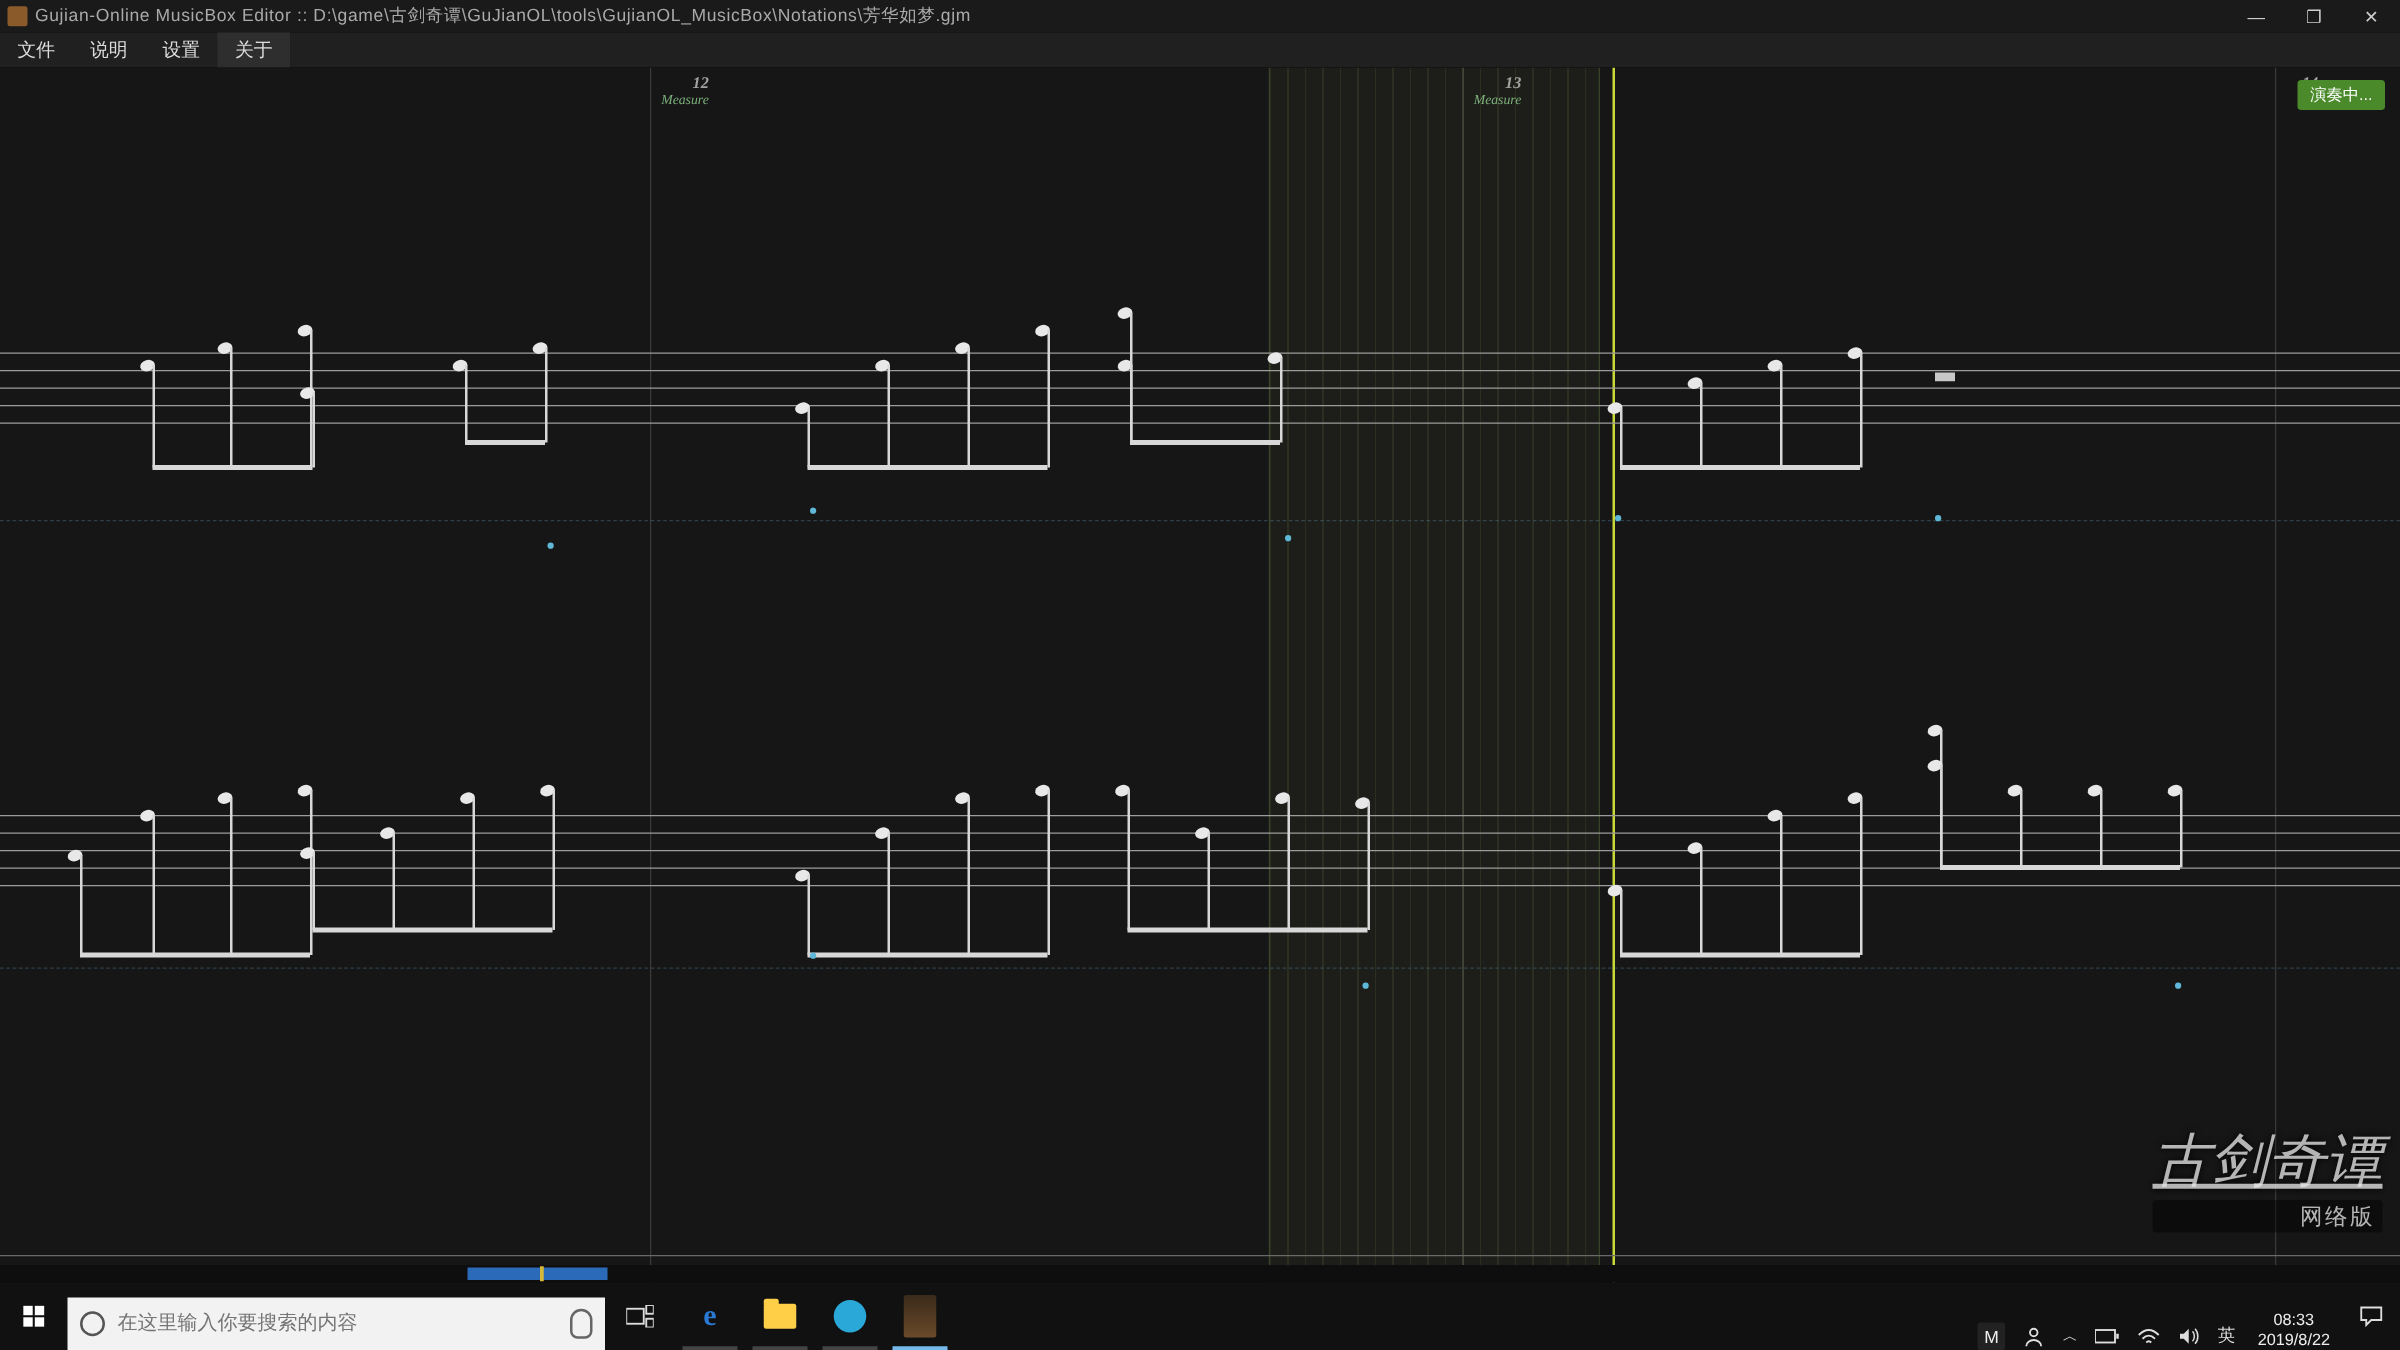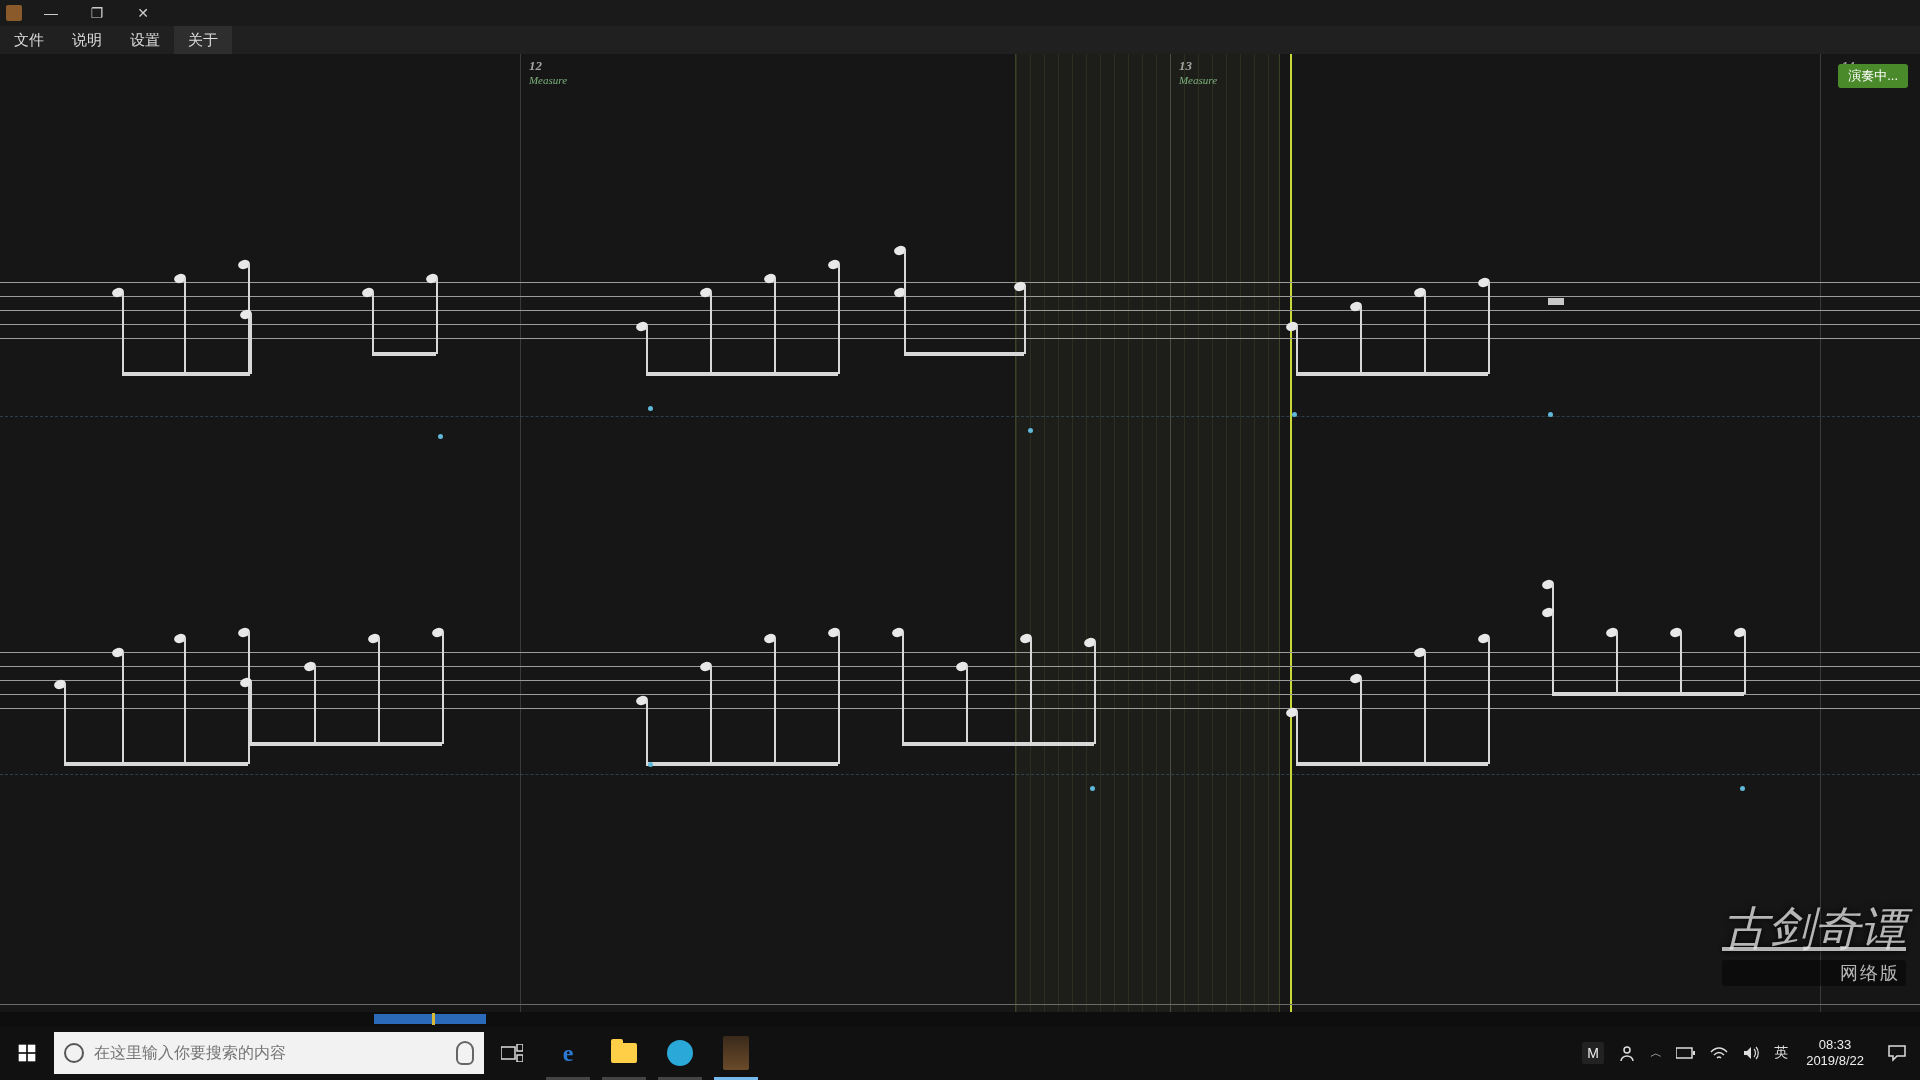--- a/index.html
+++ b/index.html
@@ -13,21 +13,21 @@
 .titlebar .win-btn { width: 46px; height: 26px; display: flex; align-items: center; justify-content: center; color: #ccc; font-size: 14px; }
 
 
 .menubar { height: 28px; background: #202020; display: flex; align-items: stretch; }
 .menubar .menu-item { padding: 0 14px; display: flex; align-items: center; color: #ddd; font-size: 15px; }
 .menubar .menu-item.highlight { background: #2e2e2e; }
 
 
 .canvas { position: relative; height: 972px; background: #161616; overflow: hidden; }
 .measure-bar { position: absolute; top: 0; bottom: 0; width: 1px; background: #3a3a3a; }
-.measure-label { position: absolute; top: 4px; transform: translateX(-50%); color: #a2a2a2; font-size: 13px; font-style: italic; text-align: left; font-family: Georgia, serif; }
+.measure-label { position: absolute; top: 4px; transform: translateX(-50%); color: #a2a2a2; font-size: 13px; font-style: italic; text-align: right; font-family: Georgia, serif; }
 .measure-label .num { font-weight: bold; }
 .measure-label .txt { font-size: 11px; color: #7bb07b; }
 
 
 .play-zone { position: absolute; top: 0; bottom: 0; background: rgba(180,200,120,.05); border-left: 1px solid rgba(140,180,80,.25); border-right: 1px solid rgba(140,180,80,.25); }
 .play-stripes { position: absolute; top: 0; bottom: 0; width: 100%; background: repeating-linear-gradient(90deg, rgba(140,170,90,.12) 0 1px, transparent 1px 14px); }
 .play-head { position: absolute; top: 0; bottom: 0; width: 2px; background: #c8d838; }
 
 
 .staff { position: absolute; left: 0; right: 0; }
@@ -56,21 +56,21 @@
 .watermark { position: absolute; right: 14px; bottom: 40px; color: rgba(230,230,230,.78); font-family: "STKaiti","KaiTi",serif; text-align: right; }
 .watermark .big { font-size: 46px; font-style: italic; text-shadow: 0 0 6px #000; text-decoration: underline; }
 .watermark .small { font-size: 18px; background: rgba(0,0,0,.45); padding: 1px 6px; border-radius: 3px; letter-spacing: 2px; }
 
 
 .hscroll { position: absolute; left: 0; right: 0; bottom: 0; height: 14px; background: #0e0e0e; }
 .hscroll .thumb { position: absolute; top: 2px; height: 10px; background: #2a6ab8; }
 .hscroll .thumb .marker { position: absolute; top: -1px; width: 3px; height: 12px; background: #d8b838; }
 
 
-.taskbar { position: absolute; left: 0; right: 0; bottom: 0; height: 54px; background: #111; display: flex; align-items: center; color: #eee; }
+.taskbar { position: absolute; left: 0; right: 0; bottom: 0; height: 54px; background: #111; display: flex; align-items: flex-end; color: #eee; }
 .taskbar .start { width: 54px; height: 54px; display: flex; align-items: center; justify-content: center; }
 .taskbar .start svg { width: 20px; height: 20px; }
 .taskbar .search { flex: 0 0 430px; height: 42px; background: #f2f2f2; display: flex; align-items: center; padding: 0 10px; }
 .taskbar .search .circle { width: 20px; height: 20px; border: 2px solid #555; border-radius: 50%; margin-right: 10px; }
 .taskbar .search input { flex: 1; border: none; background: transparent; font-size: 16px; color: #555; outline: none; }
 .taskbar .search .mic { width: 18px; height: 24px; border: 2px solid #666; border-radius: 9px 9px 6px 6px; }
 .taskbar .tb-icon { width: 56px; height: 54px; display: flex; align-items: center; justify-content: center; position: relative; }
 .taskbar .tb-icon.active::after { content: ""; position: absolute; bottom: 0; left: 6px; right: 6px; height: 3px; background: #76b9ed; }
 .taskbar .tb-icon.running::after { content: ""; position: absolute; bottom: 0; left: 6px; right: 6px; height: 3px; background: #444; }
 .taskbar .spacer { flex: 1; }
@@ -82,20 +82,21 @@
 .folder-icon::before { content: ""; position: absolute; top: -4px; left: 0; width: 12px; height: 5px; background: #ffcf48; border-radius: 2px 2px 0 0; }
 .blue-circle { width: 26px; height: 26px; border-radius: 50%; background: #2aa8d8; }
 .music-app { width: 26px; height: 34px; background: linear-gradient(#3a2a1a,#6a4a2a); border-radius: 2px; }
 .m-badge { width: 22px; height: 22px; background: #222; color: #eee; font-size: 14px; display: flex; align-items: center; justify-content: center; border-radius: 2px; }
 </style>
 </head>
 <body>
 
 <div class="titlebar">
   <div class="app-icon"></div>
+  <div class="title">Gujian-Online MusicBox Editor :: D:\game\古剑奇谭\GuJianOL\tools\GujianOL_MusicBox\Notations\芳华如梦.gjm</div>
   <div class="win-btns">
     <div class="win-btn">—</div>
     <div class="win-btn">❐</div>
     <div class="win-btn">✕</div>
   </div>
 </div>
 
 <div class="menubar">
   <div class="menu-item">文件</div>
   <div class="menu-item">说明</div>

